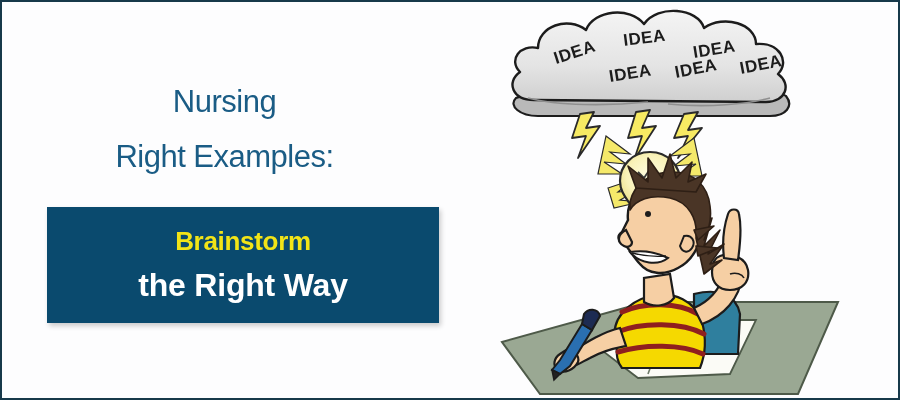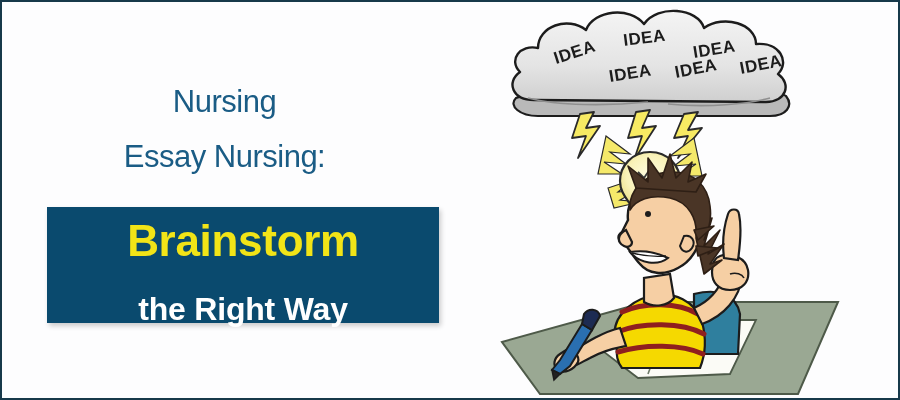--- a/index.html
+++ b/index.html
@@ -43,34 +43,33 @@
     background:#0a4a6e;
     box-shadow:2px 3px 5px rgba(0,0,0,0.20);
     text-align:center;
     box-sizing:border-box;
     padding-top:10px;
   }
   #brainstorm-title{
     display:block;
     color:#f2e417;
     font-family:"Liberation Sans",sans-serif;
-    font-size:44px;
+    font-size:26px;
     line-height:48px;
     font-weight:700;
     letter-spacing:-0.3px;
   }
   #brainstorm-sub{
     display:block;
     color:#ffffff;
     font-family:"Liberation Sans",sans-serif;
     font-size:32px;
     line-height:40px;
     font-weight:700;
     letter-spacing:-0.2px;
-    margin-top:24px;
   }
 
   
   #illustration{
     position:absolute;
     right:0;top:0;
     width:400px;height:400px;
   }
   #illustration svg{display:block;width:100%;height:100%;}
 
@@ -84,21 +83,21 @@
 </style>
 </head>
 <body>
 
 <div id="banner">
 
   <div id="text-block">
 
     <div id="headline">
       <span class="hl-line">Nursing</span>
-      <span class="hl-line">Essay Nursing:</span>
+      <span class="hl-line">Right Examples:</span>
     </div>
 
     <div id="brainstorm-box">
       <span id="brainstorm-title">Brainstorm</span>
       <span id="brainstorm-sub">the Right Way</span>
     </div>
 
   </div>
 
   <div id="illustration">

